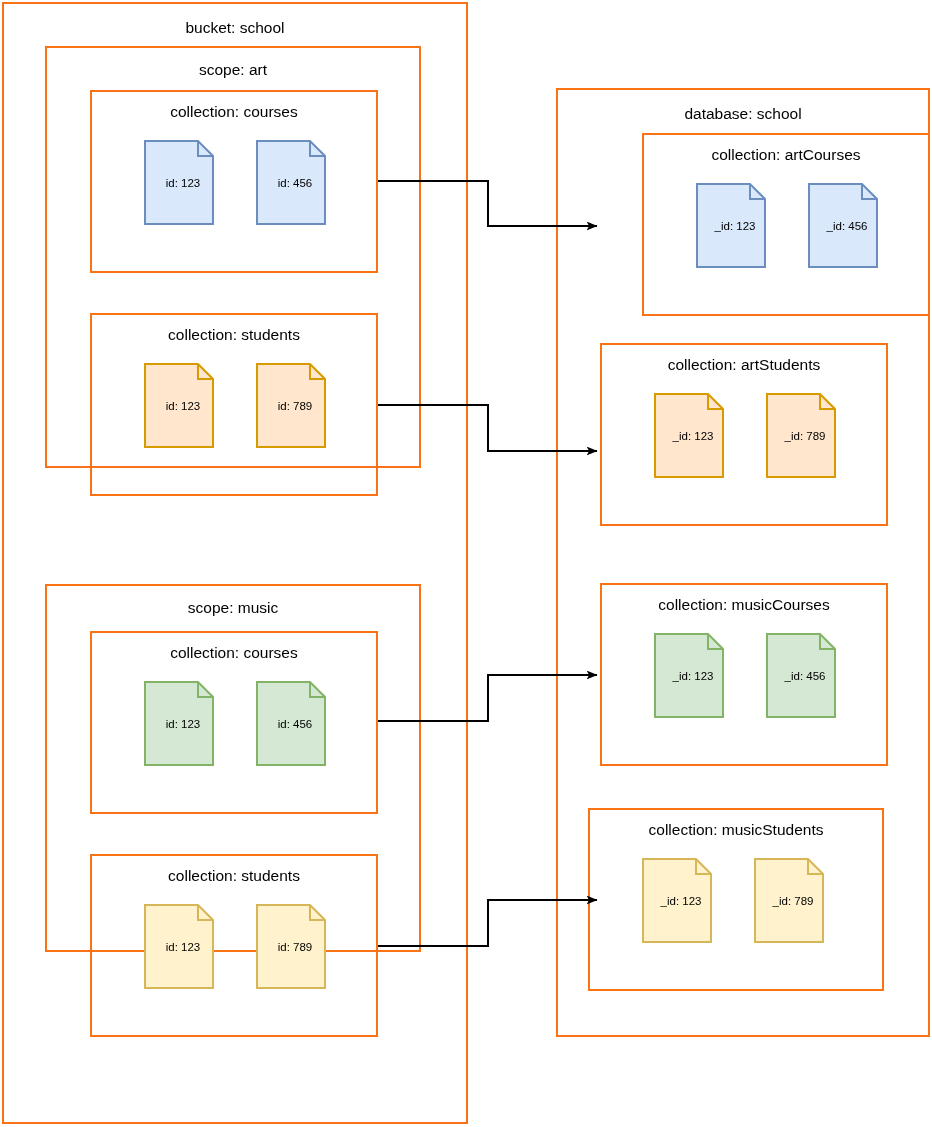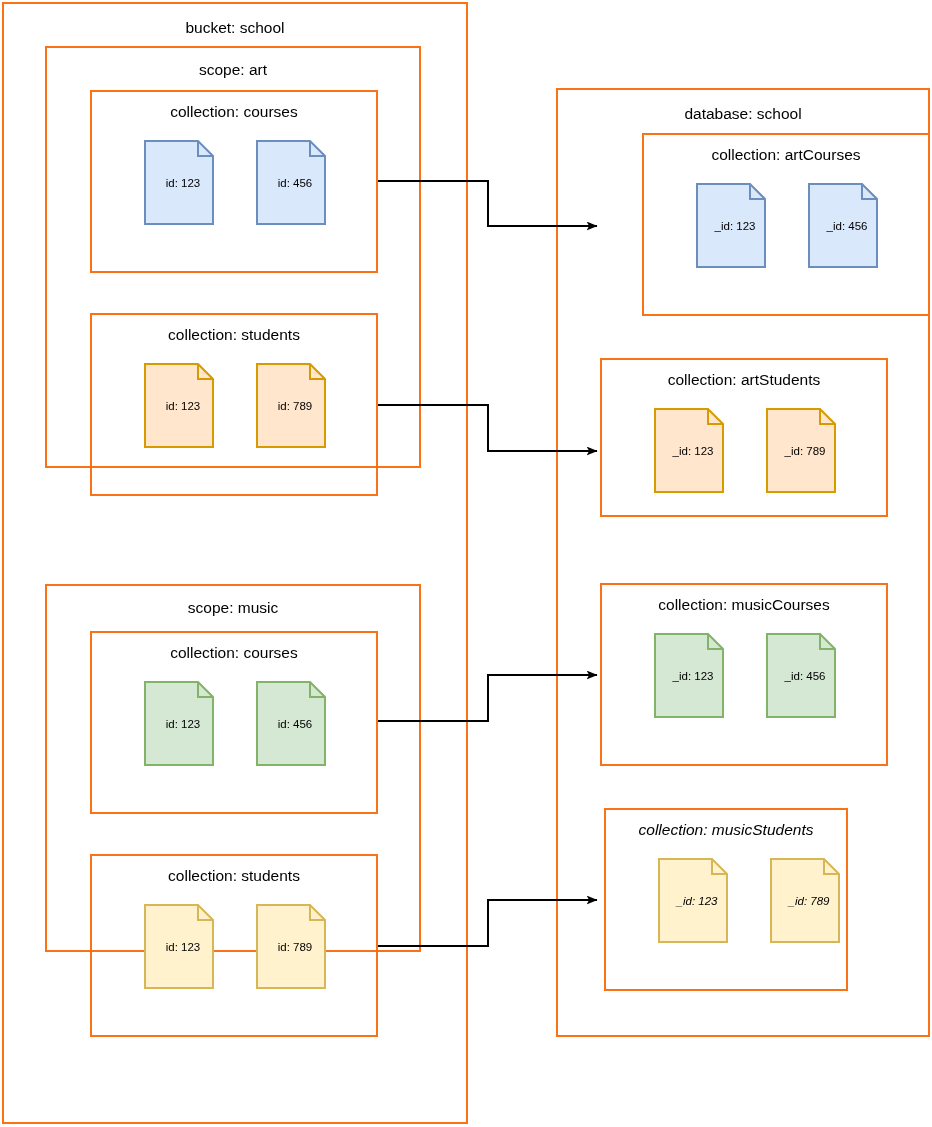--- a/index.html
+++ b/index.html
@@ -193,21 +193,21 @@
       <div class="doc">
         <svg viewBox="0 0 70 85" xmlns="http://www.w3.org/2000/svg">
           <path d="M1 1 H54 L69 16 V84 H1 Z" fill="#dae8fc" stroke="#6c8ebf" stroke-width="2" stroke-linejoin="miter"></path>
           <path d="M54 1 V16 H69" fill="none" stroke="#6c8ebf" stroke-width="2" stroke-linejoin="miter"></path>
         </svg>
         <div class="doc-label">_id: 456</div>
       </div>
     </div>
   </div>
 
-  <div class="frame" style="left:600px; top:358px; width:288px; height:159px;">
+  <div class="frame" style="left:600px; top:343px; width:288px; height:183px;">
     <div class="frame-title coll-title">collection: artStudents</div>
     <div class="docrow" style="left:52px; top:48px; gap:42px;">
       <div class="doc">
         <svg viewBox="0 0 70 85" xmlns="http://www.w3.org/2000/svg">
           <path d="M1 1 H54 L69 16 V84 H1 Z" fill="#ffe6cc" stroke="#d79b00" stroke-width="2" stroke-linejoin="miter"></path>
           <path d="M54 1 V16 H69" fill="none" stroke="#d79b00" stroke-width="2" stroke-linejoin="miter"></path>
         </svg>
         <div class="doc-label">_id: 123</div>
       </div>
       <div class="doc">
@@ -233,21 +233,21 @@
       <div class="doc">
         <svg viewBox="0 0 70 85" xmlns="http://www.w3.org/2000/svg">
           <path d="M1 1 H54 L69 16 V84 H1 Z" fill="#d5e8d4" stroke="#82b366" stroke-width="2" stroke-linejoin="miter"></path>
           <path d="M54 1 V16 H69" fill="none" stroke="#82b366" stroke-width="2" stroke-linejoin="miter"></path>
         </svg>
         <div class="doc-label">_id: 456</div>
       </div>
     </div>
   </div>
 
-  <div class="frame" style="left:604px; top:808px; width:244px; height:183px;font-style:italic;">
+  <div class="frame" style="left:588px; top:808px; width:296px; height:183px;">
     <div class="frame-title coll-title">collection: musicStudents</div>
     <div class="docrow" style="left:52px; top:48px; gap:42px;">
       <div class="doc">
         <svg viewBox="0 0 70 85" xmlns="http://www.w3.org/2000/svg">
           <path d="M1 1 H54 L69 16 V84 H1 Z" fill="#fff2cc" stroke="#d6b656" stroke-width="2" stroke-linejoin="miter"></path>
           <path d="M54 1 V16 H69" fill="none" stroke="#d6b656" stroke-width="2" stroke-linejoin="miter"></path>
         </svg>
         <div class="doc-label">_id: 123</div>
       </div>
       <div class="doc">

